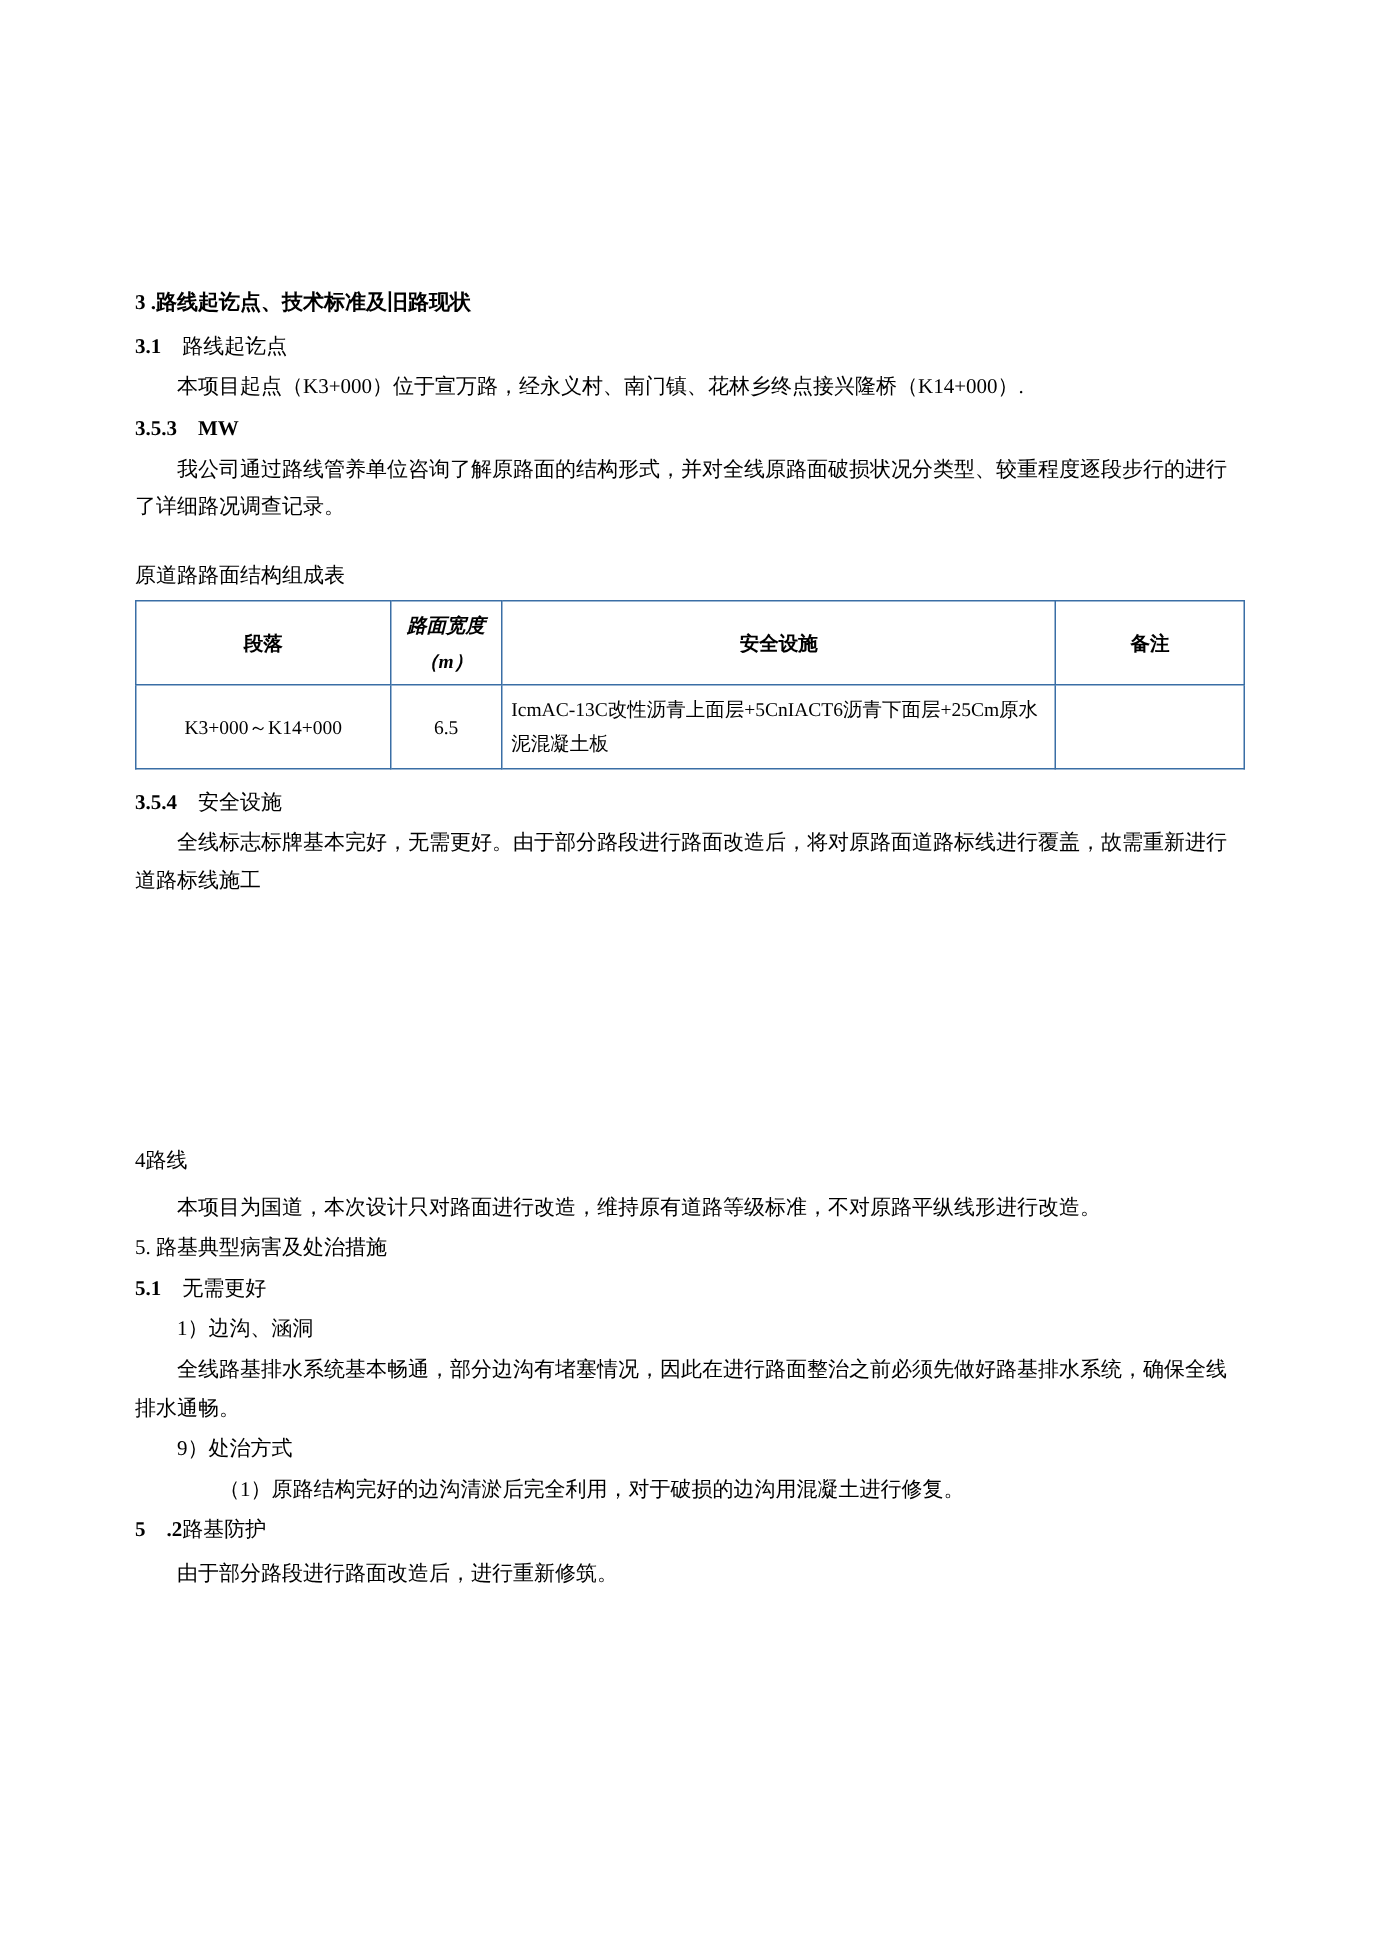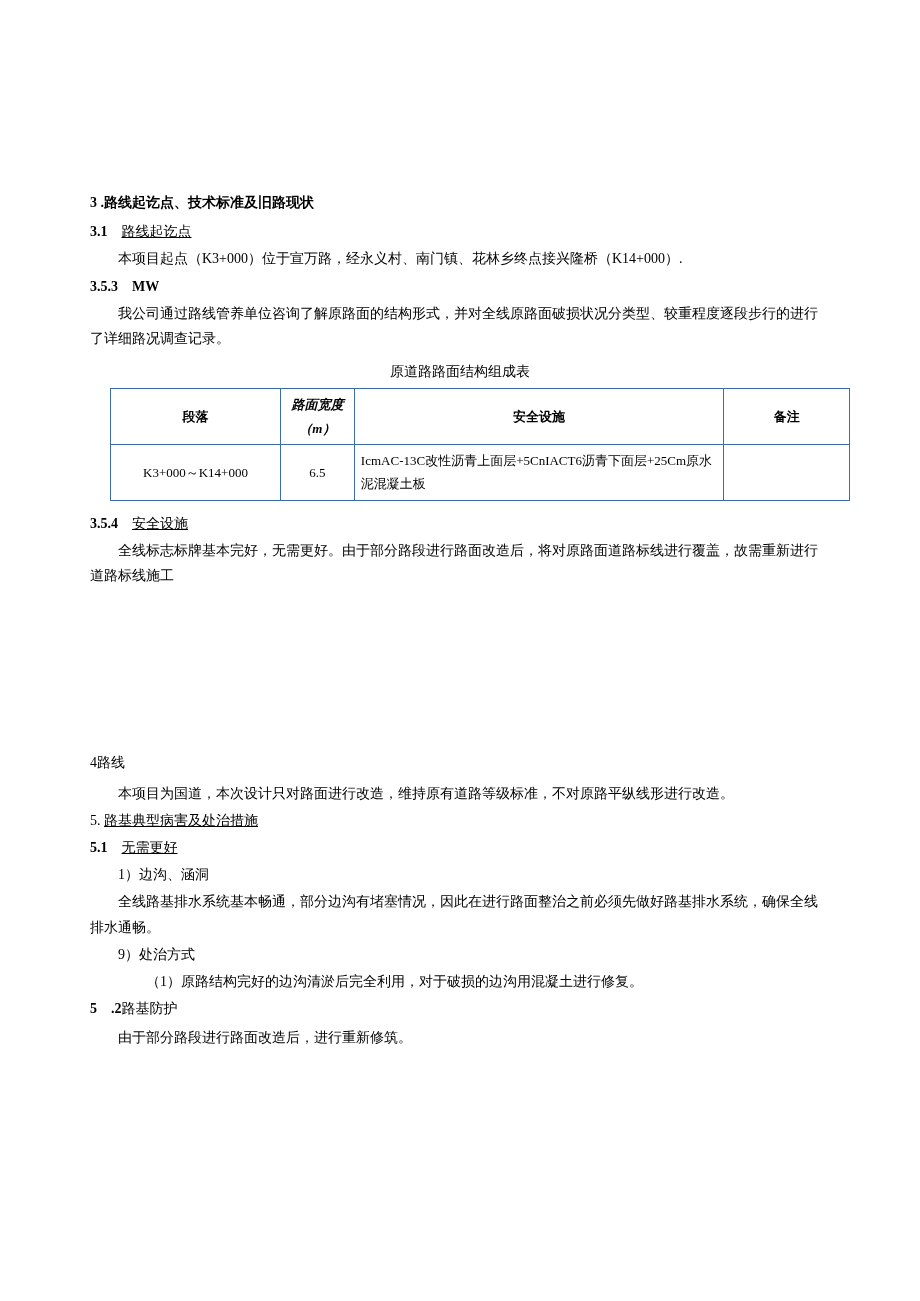--- a/index.html
+++ b/index.html
@@ -23,41 +23,38 @@
     .sub-heading {
       font-weight: normal;
       margin-bottom: 2px;
     }
     .sub-heading .num {
       font-weight: bold;
       font-family: "Times New Roman", serif;
     }
     .sub-heading .title {
       font-family: "KaiTi", "楷体", serif;
-      text-decoration: underline;
     }
     .body-text {
       text-indent: 2em;
       margin-bottom: 2px;
     }
     .body-text.deep {
       text-indent: 4em;
     }
     .table-title {
-      text-align: center;
       font-family: Liberation Sans, sans-serif;
-      margin-top: 8px;
+      margin-top: 20px;
       margin-bottom: 4px;
     }
     table {
       border-collapse: collapse;
       width: 100%;
       margin-bottom: 10px;
       font-size: 13px;
-      margin-left: 20px;
     }
     table, th, td {
       border: 1px solid #3a6ea5;
     }
     th, td {
       padding: 4px 6px;
       text-align: center;
       vertical-align: middle;
     }
     td.left {

